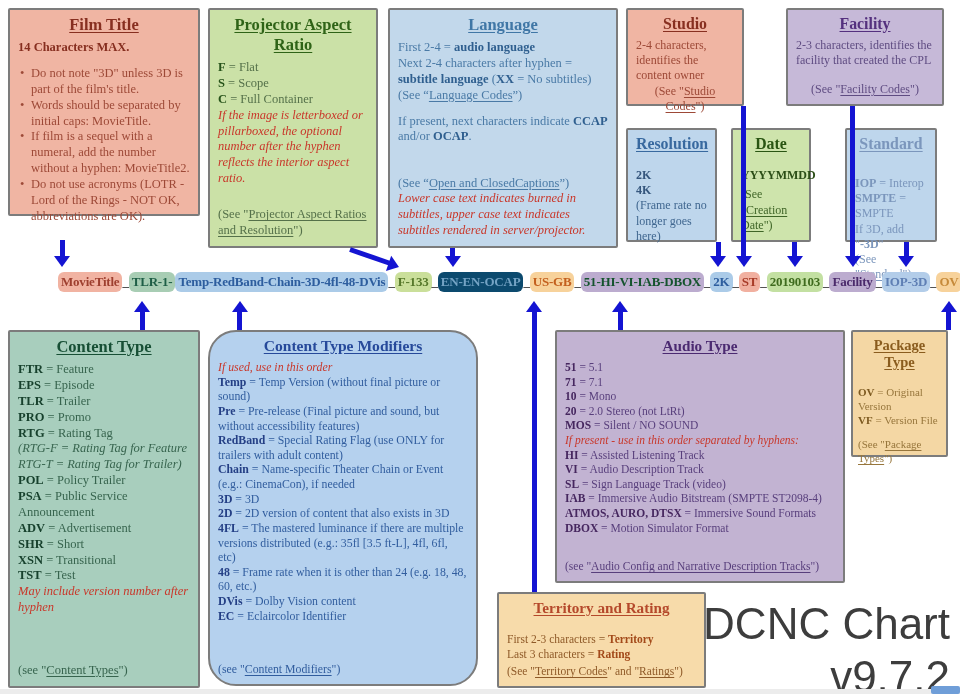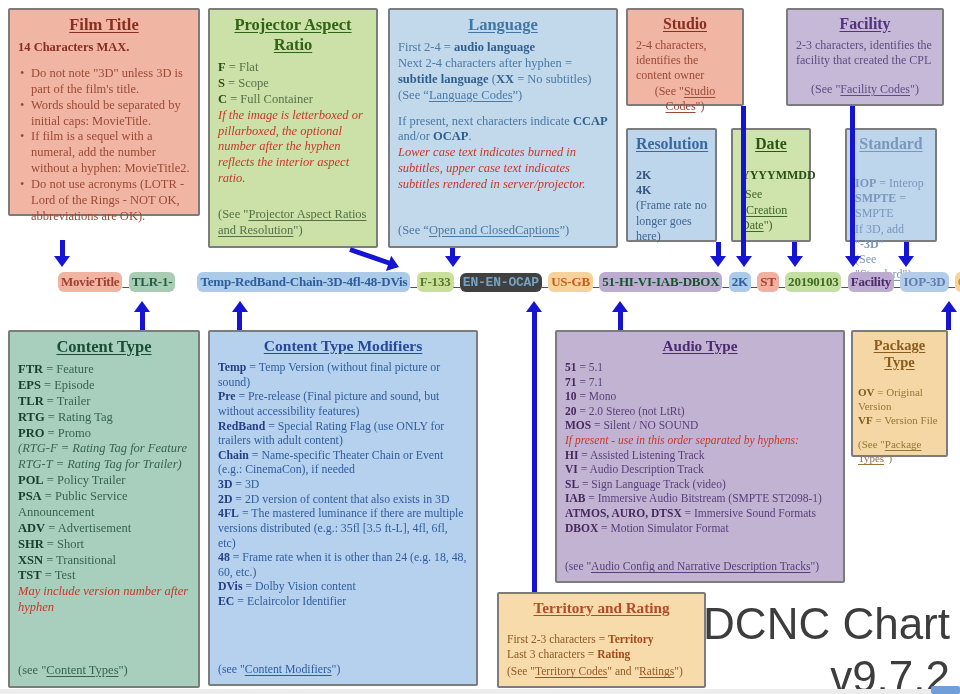--- a/index.html
+++ b/index.html
@@ -24,21 +24,21 @@
   
   #box-film{left:8px;top:8px;width:192px;height:208px;--bg:#f0b5a3;--title:#872f20;--text:#9d4937;--bold:#872f20;font-size:12.5px;}
   #box-par{left:208px;top:8px;width:170px;height:240px;--bg:#cbe1a7;--title:#2f6317;--text:#55714a;--bold:#27531a;font-size:12.5px;}
   #box-language{left:388px;top:8px;width:230px;height:240px;--bg:#c2d8eb;--title:#4077a6;--text:#4a7aa6;--bold:#2f5f8f;font-size:12.5px;}
   #box-studio{left:626px;top:8px;width:118px;height:98px;--bg:#f0b5a3;--title:#872f20;--text:#9d4937;--bold:#872f20;font-size:12px;}
   #box-facility{left:786px;top:8px;width:158px;height:98px;--bg:#c6b9d8;--title:#54307e;--text:#5f4c82;--bold:#4a2a70;font-size:12px;}
   #box-resolution{left:626px;top:128px;width:91px;height:114px;--bg:#bed6ec;--title:#38699f;--text:#3f668f;--bold:#35567d;font-size:12px;}
   #box-date{left:731px;top:128px;width:80px;height:114px;--bg:#cee4ac;--title:#2a5513;--text:#3f6527;--bold:#2b4d16;font-size:12px;}
   #box-standard{left:845px;top:128px;width:92px;height:114px;--bg:#bed6ec;--title:#7b96bc;--text:#7b96bc;--bold:#7b96bc;font-size:12px;gap:8px;}
   #box-content{left:8px;top:330px;width:192px;height:358px;--bg:#a8cebd;--title:#174f35;--text:#37644e;--bold:#17412d;font-size:12.5px;}
-  #box-modifiers{left:208px;top:330px;width:270px;height:356px;--bg:#b5d1ee;--title:#26499a;--text:#315d9e;--bold:#243f85;font-size:11.8px;}
+  #box-modifiers{left:208px;top:330px;width:270px;height:356px;--bg:#b5d1ee;--title:#26499a;--text:#315d9e;--bold:#243f85;font-size:11.8px;border-radius:28px;}
   #box-modifiers .row{line-height:1.24;}
   #box-audio{left:555px;top:330px;width:290px;height:253px;--bg:#c2b3d2;--title:#4b2a71;--text:#583f7c;--bold:#46275f;font-size:11.5px;}
   #box-package{left:851px;top:330px;width:97px;height:127px;--bg:#f4d7a4;--title:#8a5c1e;--text:#97763c;--bold:#7d5a20;font-size:11px;padding:5px 5px 7px;}
   #box-territory{left:497px;top:592px;width:209px;height:96px;--bg:#f7dbaa;--title:#b5492b;--text:#8f5a28;--bold:#a34a1a;font-size:11.5px;}
 
   
   #dcnc-string{position:absolute;left:58px;top:268px;height:28px;display:flex;align-items:center;
        font-weight:bold;font-size:13px;letter-spacing:-0.2px;white-space:nowrap;z-index:2;}
   .pill{padding:2px 3px;border-radius:6px;}
   .sep{color:#3e3e3e;}
@@ -88,22 +88,22 @@
   </div>
 
   <div class="box" id="box-language">
     <div class="box-title">Language</div>
     <div class="box-body">
 
     <div class="row"><span>First 2-4 = </span><b>audio language</b></div>
         <div class="row"><span>Next 2-4 characters after hyphen = </span><b>subtitle language</b><span> (</span><b>XX</b><span> = No subtitles)</span></div>
         <div class="row"><span>(See “</span><span class="link">Language Codes</span><span>”)</span></div>
         <div class="row gap"><span>If present, next characters indicate </span><b>CCAP</b><span> and/or </span><b>OCAP</b><span>.</span></div>
+        <div class="row end"><span>(See “</span><span class="link">Open and ClosedCaptions</span><span>”)</span></div>
         <div class="row note"><span>Lower case text indicates burned in subtitles, upper case text indicates subtitles rendered in server/projector.</span></div>
-        <div class="row end"><span>(See “</span><span class="link">Open and ClosedCaptions</span><span>”)</span></div>
       </div>
   </div>
 
   <div class="box" id="box-studio">
     <div class="box-title">Studio</div>
     <div class="box-body">
 
     <div class="row"><span>2-4 characters, identifies the content owner</span></div>
         <div class="row end center"><span>(See "</span><span class="link">Studio Codes</span><span>")</span></div>
       </div>
@@ -146,25 +146,25 @@
         <div class="row"><span>If 3D, add "</span><b>-3D</b><span>"</span></div>
         <div class="row end"><span>(See "</span><span class="link">Standard</span><span>")</span></div>
       </div>
   </div>
 
   <div id="dcnc-string">
 
   <span class="pill" style="background-color: rgb(241, 179, 162); color: rgb(158, 63, 47);"><span>MovieTitle</span></span>
       <span class="sep">_</span>
       <span class="pill" style="background-color: rgb(168, 205, 180); color: rgb(30, 94, 70);"><span>TLR-1-</span></span>
-      <span class="pill" style="background-color: rgb(171, 203, 232); color: rgb(45, 93, 158); margin-left: 22px;"><span>Temp-RedBand-Chain-3D-4fl-48-DVis</span></span>
+      <span class="pill" style="background-color: rgb(171, 203, 232); color: rgb(45, 93, 158);"><span>Temp-RedBand-Chain-3D-4fl-48-DVis</span></span>
       <span class="sep">_</span>
       <span class="pill" style="background-color: rgb(202, 223, 154); color: rgb(86, 120, 42);"><span>F-133</span></span>
       <span class="sep">_</span>
-      <span class="pill" style="background-color: #404040; color: rgb(116, 163, 196); font-family: Liberation Mono, monospace;"><span>EN-EN-OCAP</span></span>
+      <span class="pill" style="background-color: #0c4a6e; color: rgb(116, 163, 196);"><span>EN-EN-OCAP</span></span>
       <span class="sep">_</span>
       <span class="pill" style="background-color: rgb(247, 210, 155); color: rgb(195, 95, 29);"><span>US-GB</span></span>
       <span class="sep">_</span>
       <span class="pill" style="background-color: rgb(188, 172, 207); color: #14532d;"><span>51-HI-VI-IAB-DBOX</span></span>
       <span class="sep">_</span>
       <span class="pill" style="background-color: rgb(171, 203, 232); color: rgb(45, 93, 158);"><span>2K</span></span>
       <span class="sep">_</span>
       <span class="pill" style="background-color: rgb(241, 176, 160); color: rgb(168, 59, 40);"><span>ST</span></span>
       <span class="sep">_</span>
       <span class="pill" style="background-color: rgb(195, 224, 162); color: rgb(63, 107, 30);"><span>20190103</span></span>
@@ -176,39 +176,40 @@
       <span class="pill" style="background-color: rgb(247, 210, 155); color: rgb(198, 138, 58);"><span>OV</span></span>
     </div>
 
   <div class="box" id="box-content">
     <div class="box-title">Content Type</div>
     <div class="box-body">
 
     <div class="row"><b>FTR</b><span> = Feature</span></div>
         <div class="row"><b>EPS</b><span> = Episode</span></div>
         <div class="row"><b>TLR</b><span> = Trailer</span></div>
+        <div class="row"><b>PRO</b><span> = Promo</span></div>
         <div class="row"><b>RTG</b><span> = Rating Tag</span></div>
-        <div class="row"><b>PRO</b><span> = Promo</span></div>
         <div class="row italic"><span>(RTG-F = Rating Tag for Feature</span></div>
         <div class="row italic"><span>RTG-T = Rating Tag for Trailer)</span></div>
         <div class="row"><b>POL</b><span> = Policy Trailer</span></div>
         <div class="row"><b>PSA</b><span> = Public Service Announcement</span></div>
         <div class="row"><b>ADV</b><span> = Advertisement</span></div>
         <div class="row"><b>SHR</b><span> = Short</span></div>
         <div class="row"><b>XSN</b><span> = Transitional</span></div>
         <div class="row"><b>TST</b><span> = Test</span></div>
         <div class="row note"><span>May include version number after hyphen</span></div>
         <div class="row end"><span>(see "</span><span class="link">Content Types</span><span>")</span></div>
       </div>
   </div>
 
   <div class="box" id="box-modifiers">
     <div class="box-title">Content Type Modifiers</div>
     <div class="box-body">
 
+    <div class="row note"><span>If used, use in this order</span></div>
         <div class="row"><b>Temp</b><span> = Temp Version (without final picture or sound)</span></div>
         <div class="row"><b>Pre</b><span> = Pre-release (Final picture and sound, but without accessibility features)</span></div>
         <div class="row"><b>RedBand</b><span> = Special Rating Flag (use ONLY for trailers with adult content)</span></div>
         <div class="row"><b>Chain</b><span> = Name-specific Theater Chain or Event (e.g.: CinemaCon), if needed</span></div>
         <div class="row"><b>3D</b><span> = 3D</span></div>
         <div class="row"><b>2D</b><span> = 2D version of content that also exists in 3D</span></div>
         <div class="row"><b>4FL</b><span> = The mastered luminance if there are multiple versions distributed (e.g.: 35fl [3.5 ft-L], 4fl, 6fl, etc)</span></div>
         <div class="row"><b>48</b><span> = Frame rate when it is other than 24 (e.g. 18, 48, 60, etc.)</span></div>
         <div class="row"><b>DVis</b><span> = Dolby Vision content</span></div>
         <div class="row"><b>EC</b><span> = Eclaircolor Identifier</span></div>
@@ -222,21 +223,21 @@
 
     <div class="row"><b>51</b><span> = 5.1</span></div>
         <div class="row"><b>71</b><span> = 7.1</span></div>
         <div class="row"><b>10</b><span> = Mono</span></div>
         <div class="row"><b>20</b><span> = 2.0 Stereo (not LtRt)</span></div>
         <div class="row"><b>MOS</b><span> = Silent / NO SOUND</span></div>
         <div class="row note"><span>If present - use in this order separated by hyphens:</span></div>
         <div class="row"><b>HI</b><span> = Assisted Listening Track</span></div>
         <div class="row"><b>VI</b><span> = Audio Description Track</span></div>
         <div class="row"><b>SL</b><span> = Sign Language Track (video)</span></div>
-        <div class="row"><b>IAB</b><span> = Immersive Audio Bitstream (SMPTE ST2098-1)</span></div>
+        <div class="row"><b>IAB</b><span> = Immersive Audio Bitstream (SMPTE ST2098-4)</span></div>
         <div class="row"><b>ATMOS, AURO, DTSX</b><span> = Immersive Sound Formats</span></div>
         <div class="row"><b>DBOX</b><span> = Motion Simulator Format</span></div>
         <div class="row end"><span>(see "</span><span class="link">Audio Config and Narrative Description Tracks</span><span>")</span></div>
       </div>
   </div>
 
   <div class="box" id="box-package">
     <div class="box-title">Package Type</div>
     <div class="box-body">
 

